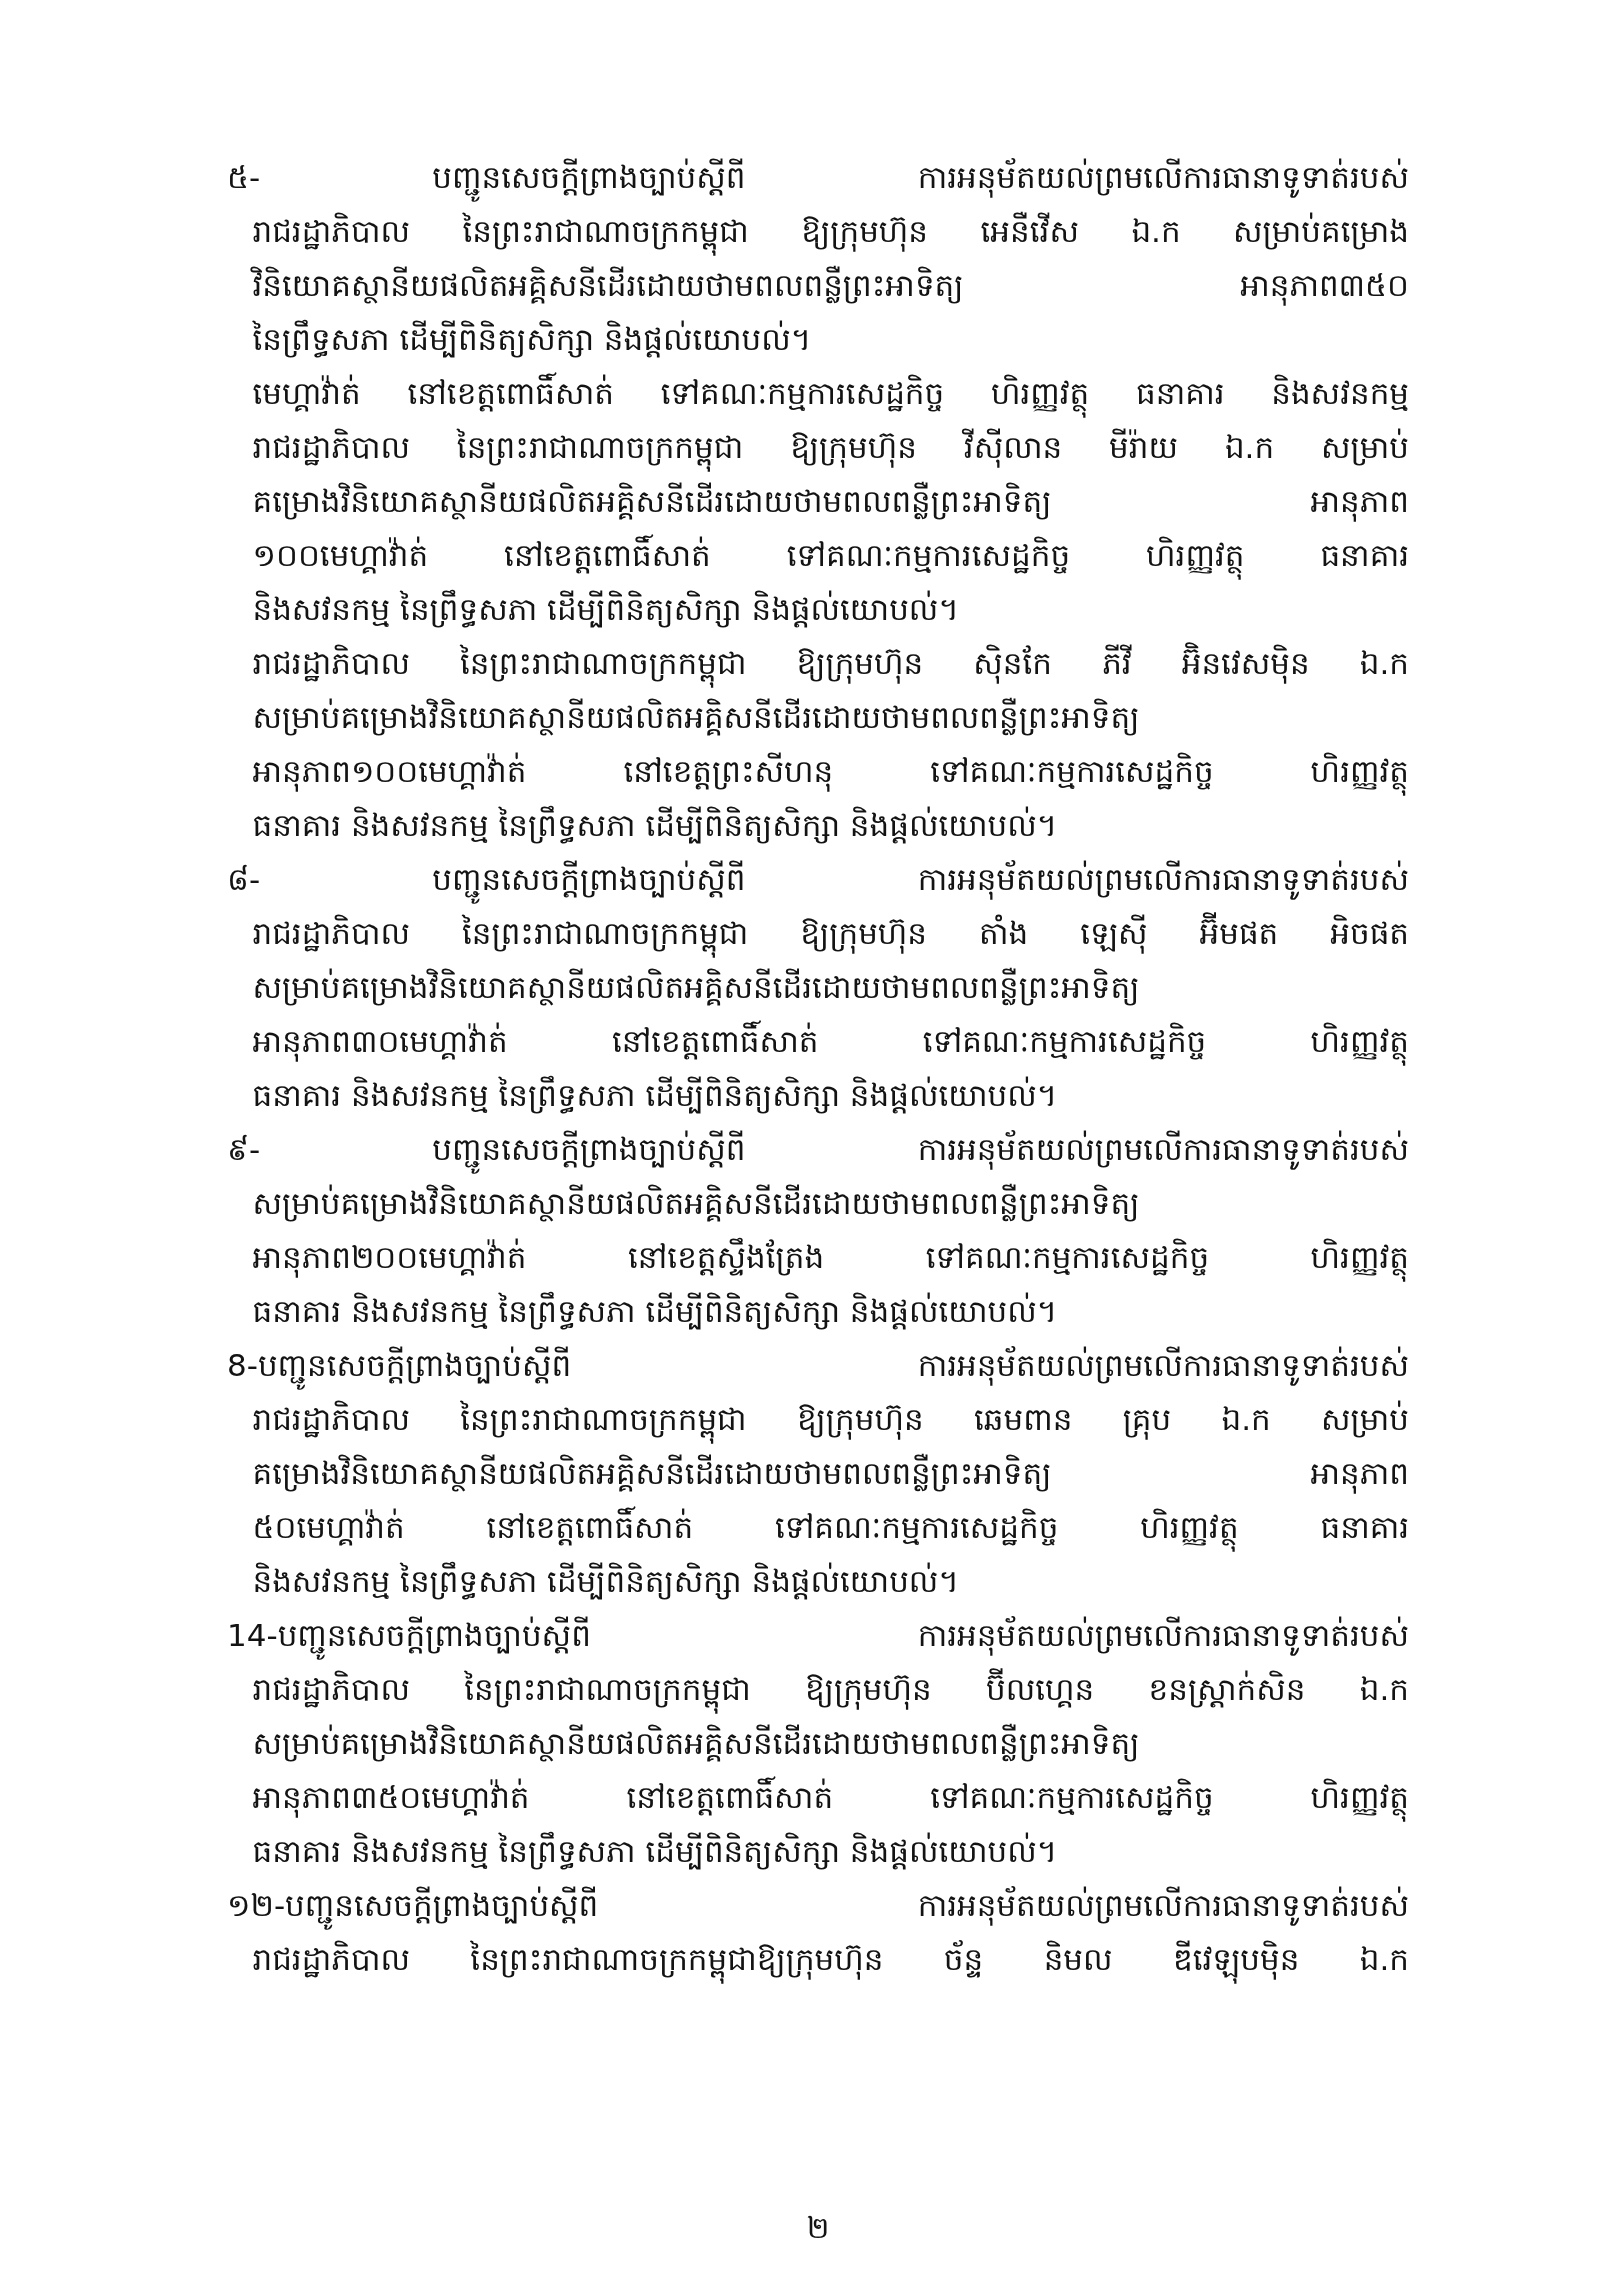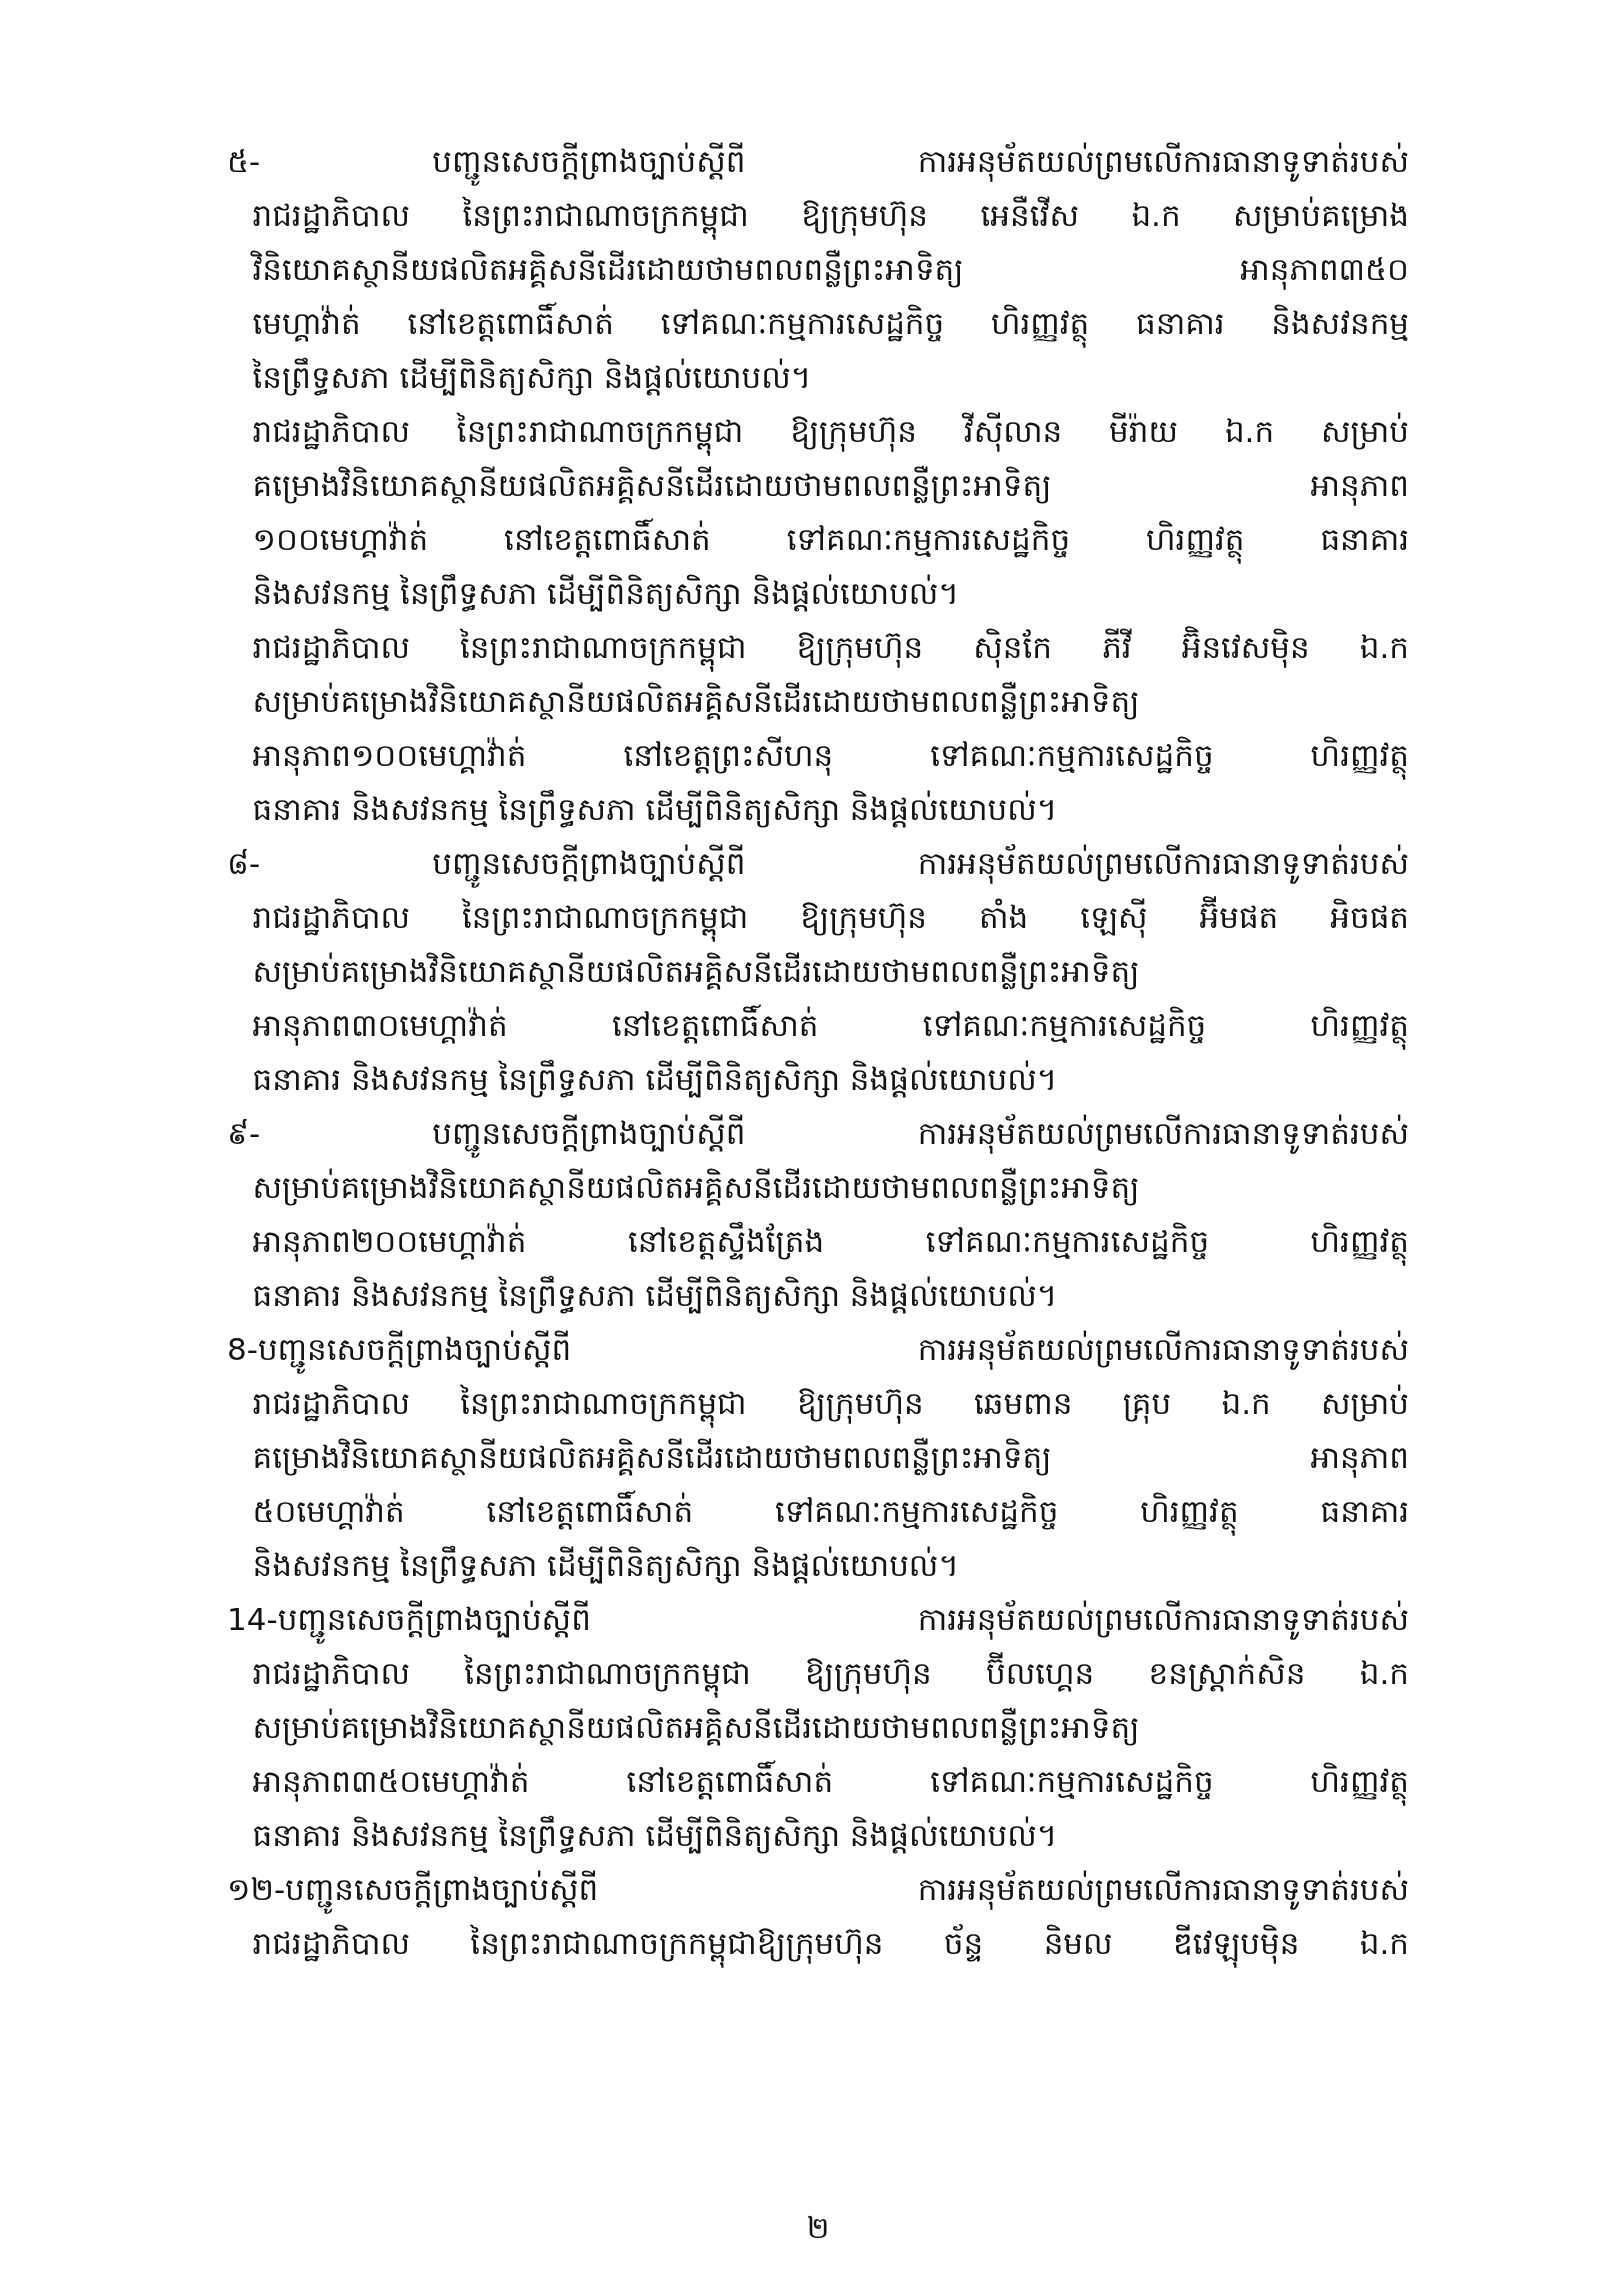--- a/index.html
+++ b/index.html
@@ -13,21 +13,21 @@
     overflow: hidden;
   }
   .page {
     position: absolute;
     inset: 0;
     background: #ffffff;
   }
   .content {
     position: absolute;
     left: 227px;
-    top: 134px;
+    top: 150px;
     width: 1182px;
   }
   .para { margin: 0; padding: 0; }
   .line {
     font-size: 31px;
     line-height: 54px;
     text-align: justify;
     text-align-last: justify;
     letter-spacing: 0;
   }
@@ -47,22 +47,22 @@
 </head>
 <body>
 
 <div class="page">
   <div class="content">
 
   <div class="para">
         <div class="line first">៥- បញ្ជូនសេចក្តីព្រាងច្បាប់ស្តីពី ការអនុម័តយល់ព្រមលើការធានាទូទាត់របស់</div>
         <div class="line">រាជរដ្ឋាភិបាល នៃព្រះរាជាណាចក្រកម្ពុជា ឱ្យក្រុមហ៊ុន អេនឺវើស ឯ.ក សម្រាប់គម្រោង</div>
         <div class="line">វិនិយោគស្ថានីយផលិតអគ្គិសនីដើរដោយថាមពលពន្លឺព្រះអាទិត្យ អានុភាព៣៥០</div>
+        <div class="line endline">នៃព្រឹទ្ធសភា ដើម្បីពិនិត្យសិក្សា និងផ្តល់យោបល់។</div>
         <div class="line">មេហ្គាវ៉ាត់ នៅខេត្តពោធិ៍សាត់ ទៅគណៈកម្មការសេដ្ឋកិច្ច ហិរញ្ញវត្ថុ ធនាគារ និងសវនកម្ម</div>
-        <div class="line endline">នៃព្រឹទ្ធសភា ដើម្បីពិនិត្យសិក្សា និងផ្តល់យោបល់។</div>
       </div>
       <div class="para">
         <div class="line">រាជរដ្ឋាភិបាល នៃព្រះរាជាណាចក្រកម្ពុជា ឱ្យក្រុមហ៊ុន វីស៊ីលាន មីរ៉ាយ ឯ.ក សម្រាប់</div>
         <div class="line">គម្រោងវិនិយោគស្ថានីយផលិតអគ្គិសនីដើរដោយថាមពលពន្លឺព្រះអាទិត្យ អានុភាព</div>
         <div class="line">១០០មេហ្គាវ៉ាត់ នៅខេត្តពោធិ៍សាត់ ទៅគណៈកម្មការសេដ្ឋកិច្ច ហិរញ្ញវត្ថុ ធនាគារ</div>
         <div class="line endline">និងសវនកម្ម នៃព្រឹទ្ធសភា ដើម្បីពិនិត្យសិក្សា និងផ្តល់យោបល់។</div>
       </div>
       <div class="para">
         <div class="line">រាជរដ្ឋាភិបាល នៃព្រះរាជាណាចក្រកម្ពុជា ឱ្យក្រុមហ៊ុន ស៊ិនកែ ភីវី អ៊ិនវេសមុិន ឯ.ក</div>
         <div class="line">សម្រាប់គម្រោងវិនិយោគស្ថានីយផលិតអគ្គិសនីដើរដោយថាមពលពន្លឺព្រះអាទិត្យ</div>

